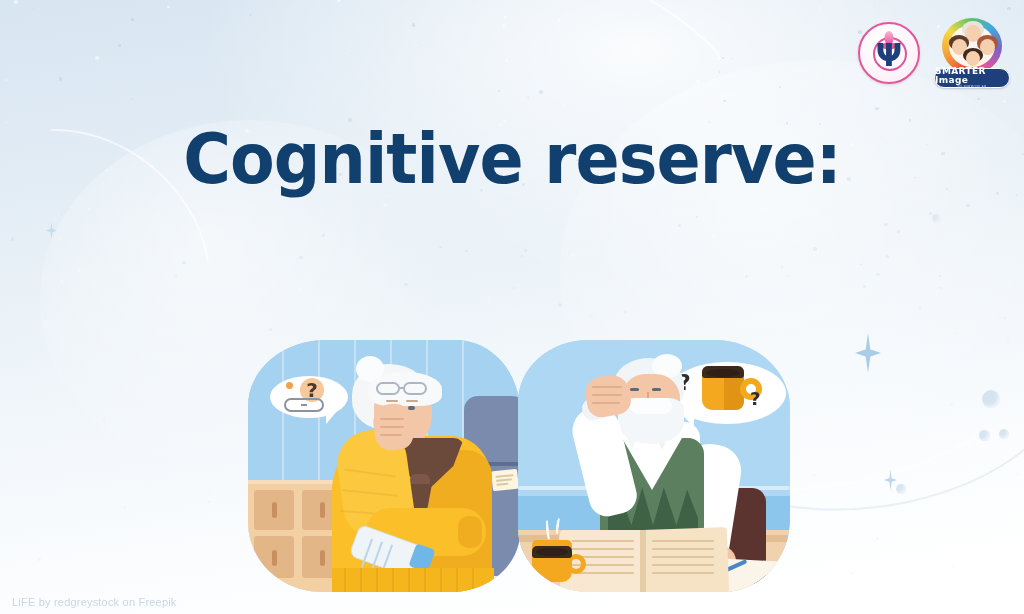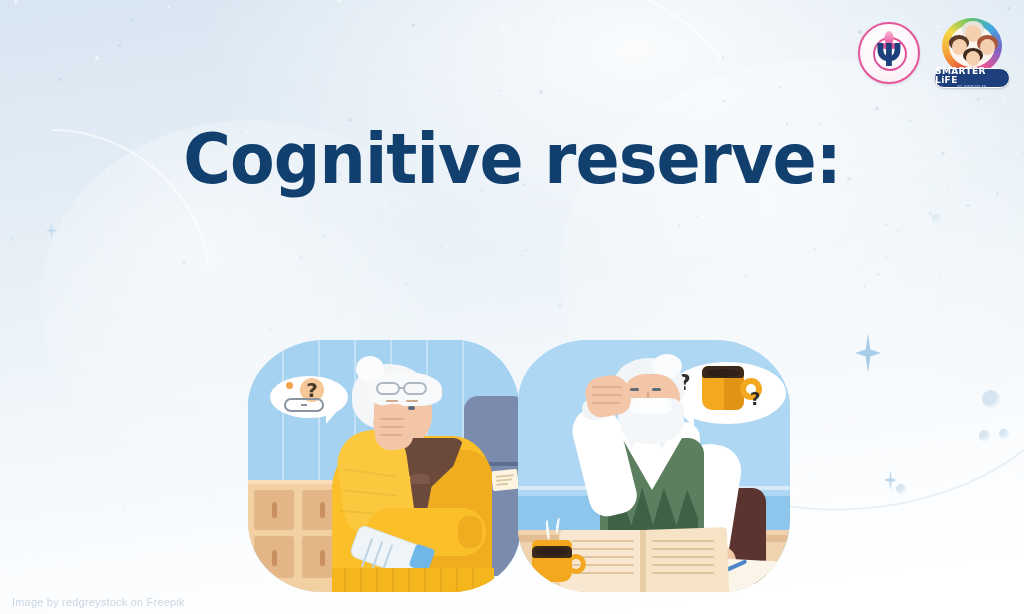--- a/index.html
+++ b/index.html
@@ -562,21 +562,21 @@
         <div class="f-hair" style="left:15px;top:-3px;width:22px;height:17px;background:#e8e3dd;"></div>
         <div class="face" style="left:18px;top:1px;width:16px;height:17px;background:#f6cfae;"></div>
         <div class="f-hair" style="left:2px;top:11px;width:20px;height:15px;background:#5a3b2a;"></div>
         <div class="face" style="left:5px;top:15px;width:15px;height:16px;background:#f6cfae;"></div>
         <div class="f-hair" style="left:30px;top:11px;width:21px;height:16px;background:#a8563c;"></div>
         <div class="face" style="left:33px;top:15px;width:15px;height:16px;background:#f6cfae;"></div>
         <div class="f-hair" style="left:16px;top:24px;width:20px;height:14px;background:#3f2a1d;"></div>
         <div class="face" style="left:19px;top:27px;width:14px;height:15px;background:#f6cfae;"></div>
       </div>
       <div class="badge">
-        <div class="b1">SMARTER LiFE</div>
+        <div class="b1">SMARTER Image</div>
         <div class="b2">BY MIRRORLAB</div>
       </div>
     </div>
 
   </div>
 
   <h1 class="headline">Cognitive reserve:</h1>
 
 
   <div class="illus-row">
@@ -730,15 +730,15 @@
       <div class="p r-steam" style="left:28px;bottom:52px;height:20px;transform:rotate(-6deg);"></div>
       <div class="p r-steam" style="left:38px;bottom:58px;height:16px;transform:rotate(8deg);"></div>
       <div class="p r-cup-handle"></div>
       <div class="p r-cup"></div>
       <div class="p r-cup-top"></div>
       <div class="p r-cup-coffee"></div>
     </div>
 
   </div>
 
-  <div class="credit">Image by redgreystock on Freepik</div>
+  <div class="credit">LiFE by redgreystock on Freepik</div>
 
 </div>
 
 </body></html>

